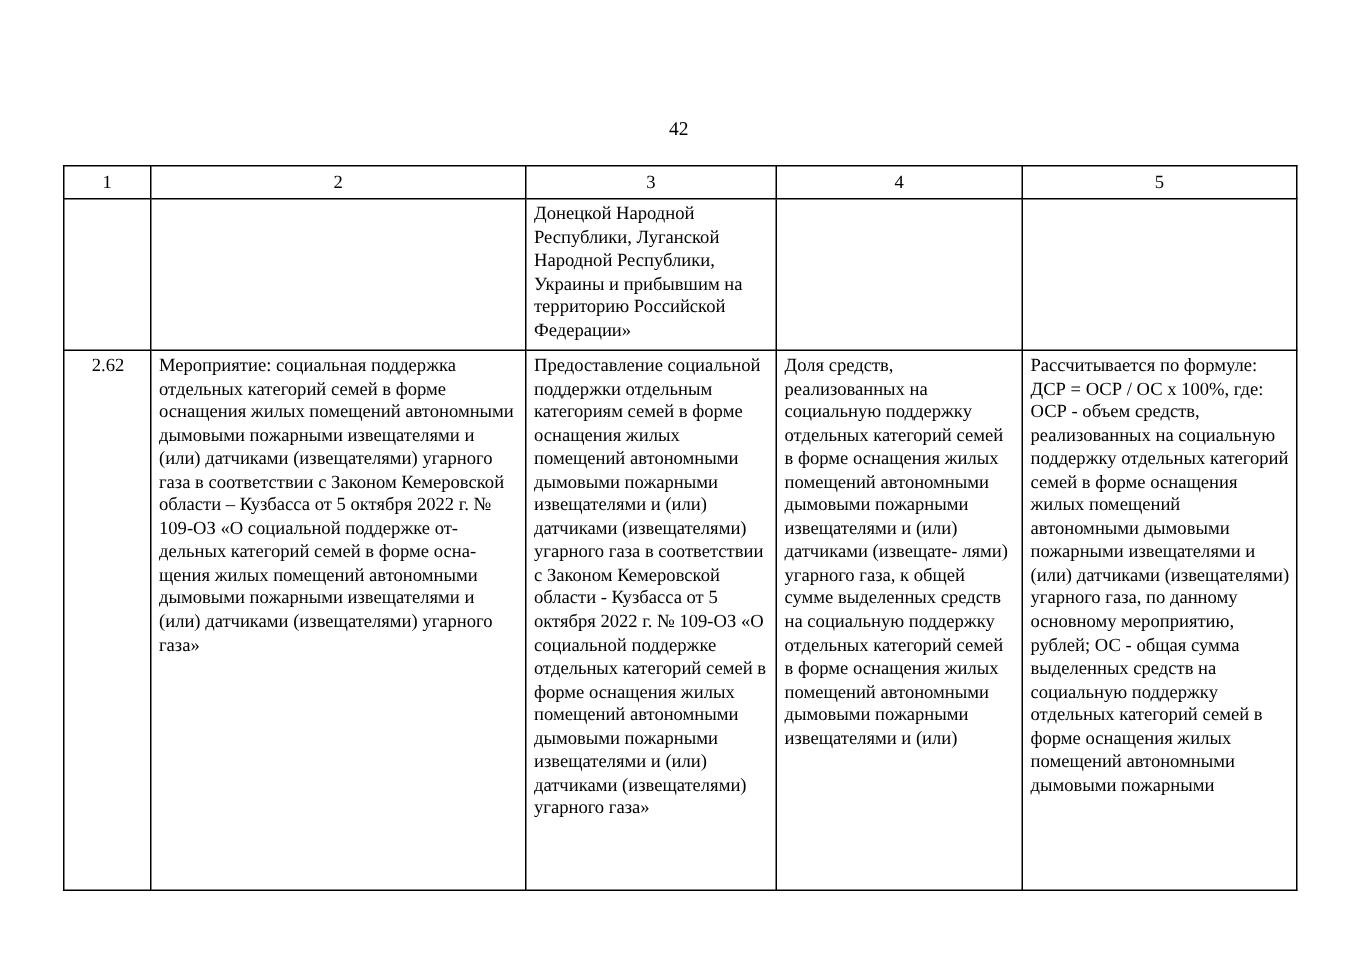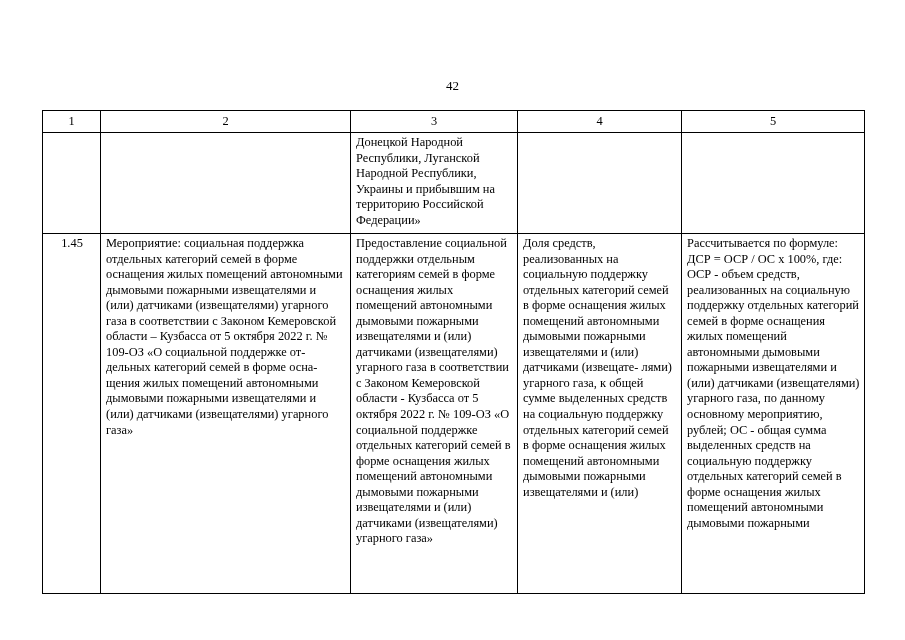--- a/index.html
+++ b/index.html
@@ -94,21 +94,21 @@
         <td class="cell-text">Донецкой Народной
 Республики, Луганской
 Народной Республики,
 Украины и прибывшим на
 территорию Российской
 Федерации»</td>
         <td class="cell-text"></td>
         <td class="cell-text"></td>
       </tr>
       <tr class="row-main">
-        <td class="cell-num">1.45</td>
+        <td class="cell-num">2.62</td>
         <td class="cell-text">Мероприятие: социальная поддержка
 отдельных категорий семей в форме
 оснащения жилых помещений
 автономными дымовыми пожарными
 извещателями и (или) датчиками
 (извещателями) угарного газа в
 соответствии с Законом Кемеровской
 области – Кузбасса от 5 октября 2022 г.
 № 109-ОЗ «О социальной поддержке от-
 дельных категорий семей в форме осна-

